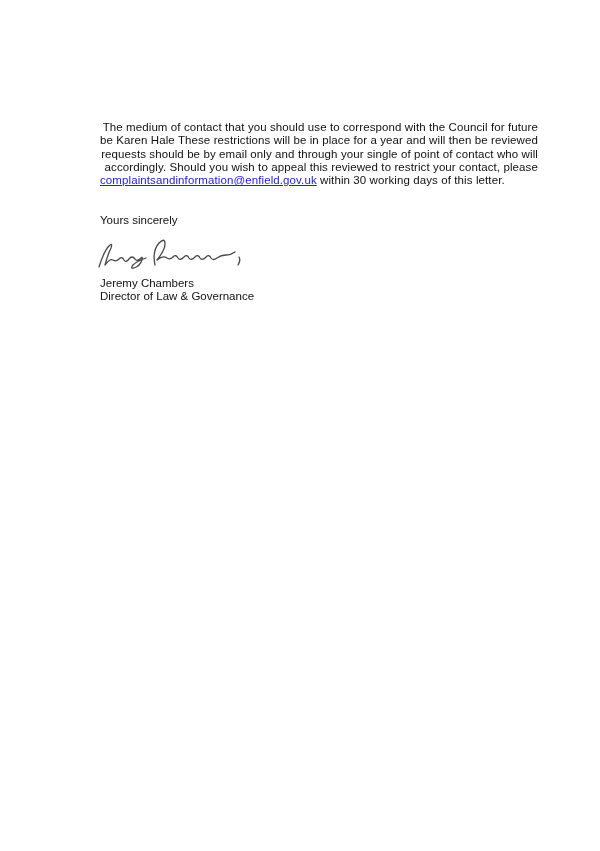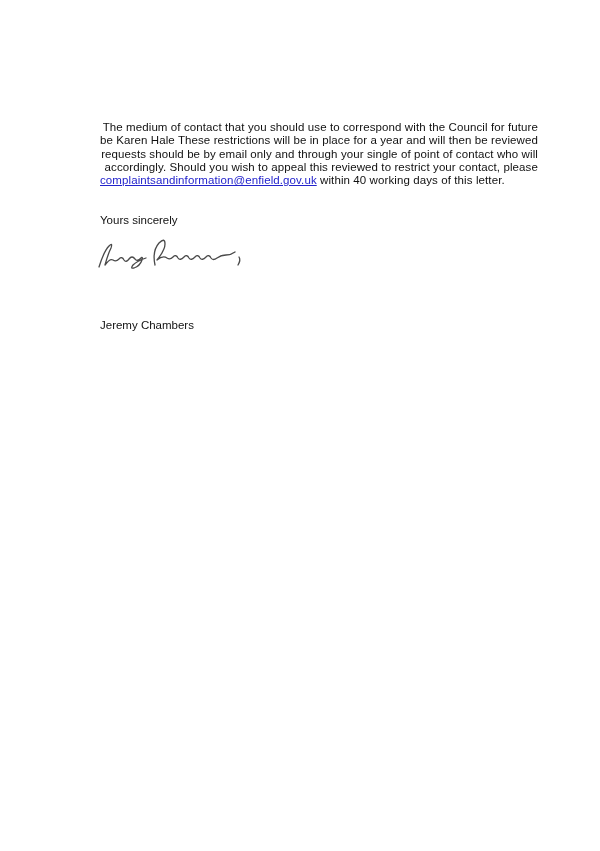--- a/index.html
+++ b/index.html
@@ -42,46 +42,46 @@
     width: 150px;
     height: 38px;
   }
   .signature svg { display: block; width: 150px; height: 38px; }
   .signatory {
     position: absolute;
     left: 100px;
     top: 277px;
     font-size: 11.5px;
     line-height: 13.3px;
-    margin-top: 42px;
   }
   .signatory div { white-space: nowrap; }
 </style>
 </head>
 <body>
 
 <div class="page">
 
   <div class="body-paragraph">
     <div class="body-line">The medium of contact that you should use to correspond with the Council for future</div>
     <div class="body-line">be Karen Hale These restrictions will be in place for a year and will then be reviewed</div>
     <div class="body-line">requests should be by email only and through your single of point of contact who will</div>
     <div class="body-line">accordingly. Should you wish to appeal this reviewed to restrict your contact, please</div>
-    <div class="email-line"><a class="email-link" style="color: rgb(35, 35, 204);">complaintsandinformation@enfield.gov.uk</a><span> within 40 working days of this letter.</span></div>
+    <div class="email-line"><a class="email-link" style="color: rgb(35, 35, 204);">complaintsandinformation@enfield.gov.uk</a><span> within 30 working days of this letter.</span></div>
   </div>
 
   <div class="closing">Yours sincerely</div>
 
   <div class="signature">
     <svg viewBox="0 0 150 38" xmlns="http://www.w3.org/2000/svg">
       <g fill="none" stroke="#4a4a4a" stroke-width="1.3" stroke-linecap="round" stroke-linejoin="round">
         <path d="M2,32 Q7,16 12,11 Q16,7 14,13 Q11,19 8,30 Q13,23 16,25 Q19,27 22,24 Q25,21 27,25 Q29,28 32,24 Q35,20 38,24 Q40,27 44,23 Q46,21 45,25 Q43,31 37,33 Q33,34 36,30 Q40,26 49,23"></path>
         <path d="M58,30 Q55,16 62,8 Q68,2 68,9 Q68,15 60,25 Q66,20 70,23 Q73,25 76,22 Q79,19 81,23 Q83,26 87,22 Q90,19 92,23 Q94,26 98,22 Q101,19 103,23 Q105,26 109,22 Q112,19 114,23 Q116,26 120,23 Q124,20 129,20 Q134,20 138,17"></path>
         <path d="M142,22 Q144,25 141,30"></path>
       </g>
     </svg>
   </div>
 
   <div class="signatory">
     <div>Jeremy Chambers</div>
+    <div>Director of Law &amp; Governance</div>
   </div>
 
 </div>
 
 </body></html>

